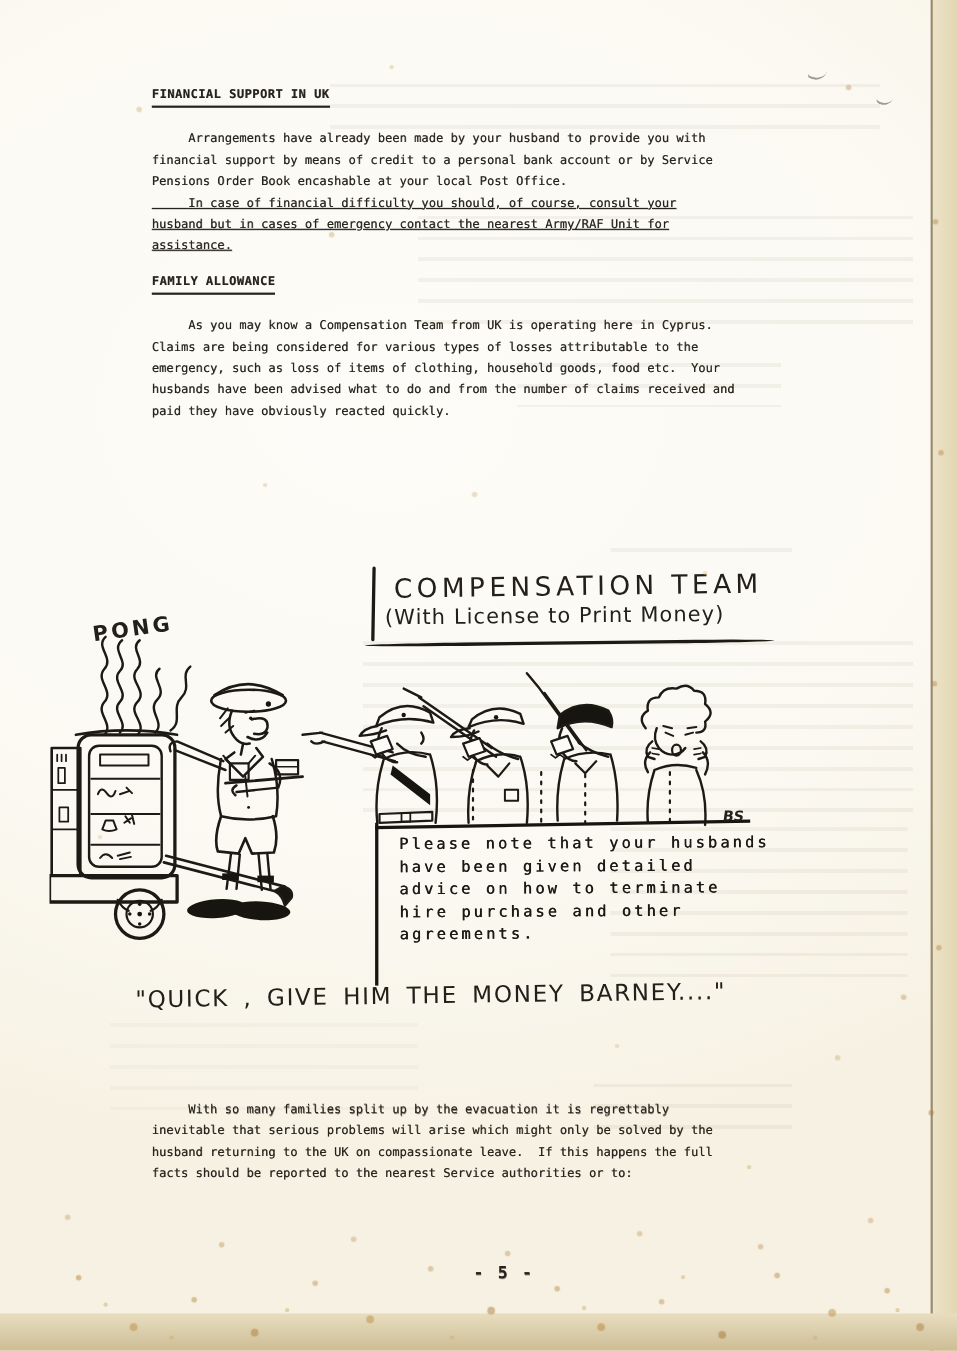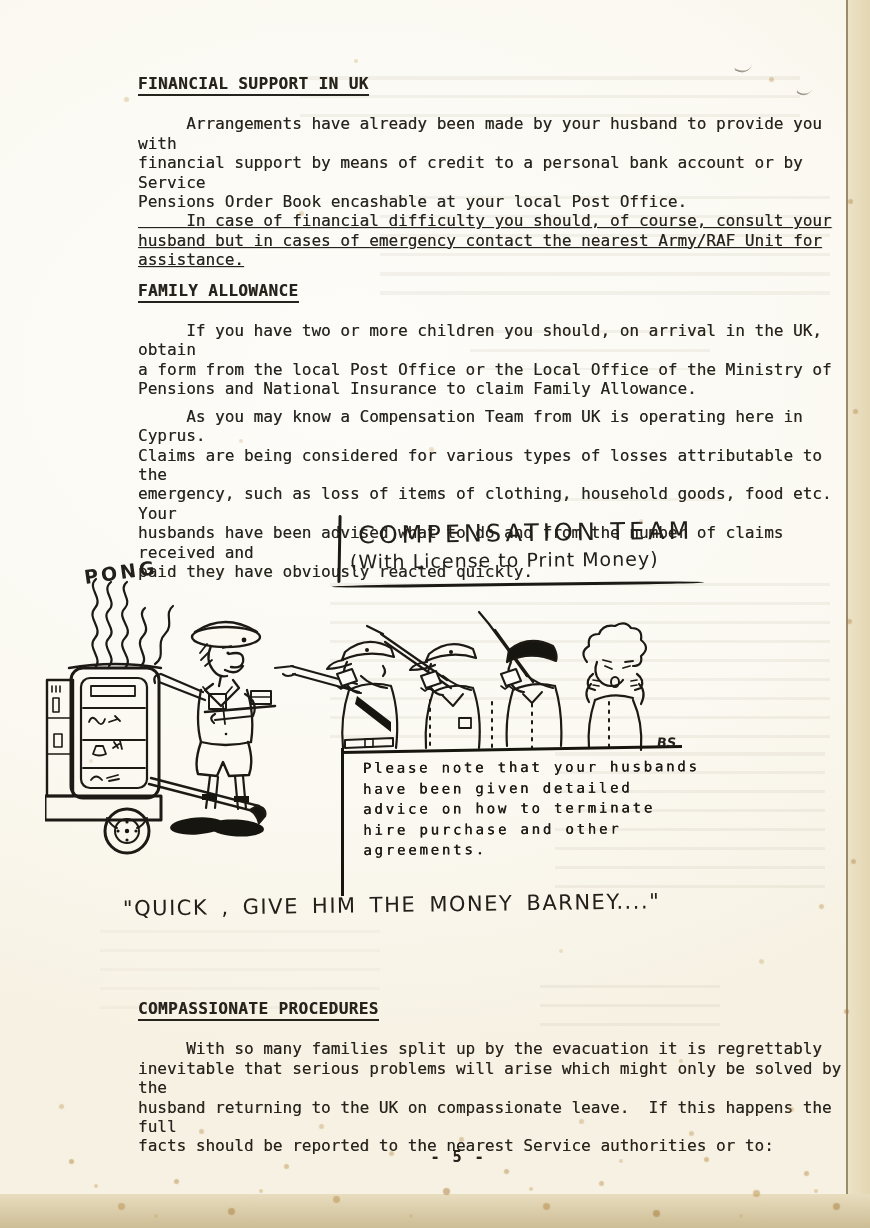--- a/index.html
+++ b/index.html
@@ -8,21 +8,21 @@
     background:#fbf9f2;
     font-family:"DejaVu Sans Mono", monospace;
   }
   .page{position:absolute;inset:0;
     background:
       radial-gradient(ellipse 900px 700px at 40% 30%, #fdfcf8 0%, #fbf9f2 60%, #f6f1e2 100%);
   }
   
   .text-col{position:absolute;left:138px;top:74px;width:712px;z-index:3;}
   .sec4{position:absolute;left:138px;top:999px;width:712px;z-index:3;}
-  .tw{color:#26221c;font-size:16px;line-height:19.4px;white-space:pre-wrap;
+  .tw{color:#26221c;font-size:11px;line-height:19.4px;white-space:pre-wrap;
       text-shadow:0.35px 0.3px 0 rgba(38,34,28,0.55);}
   .hd{display:inline-block;font-weight:bold;border-bottom:2px solid #26221c;
       padding-bottom:1px;letter-spacing:0.4px;}
   .mb18{margin-bottom:18px;}.mb19{}.mb11{margin-bottom:11px;text-decoration:underline;}
   .mb8{margin-bottom:8px;}.mb17{margin-bottom:17px;}
   .hblock{line-height:19.4px;}
   .page-number{position:absolute;left:138px;top:1148px;width:640px;text-align:center;
       font-size:15px;font-weight:bold;letter-spacing:2px;z-index:3;}
   
   .cartoon{position:absolute;left:0;top:505px;width:734px;height:450px;z-index:4;}
@@ -117,23 +117,20 @@
 
   <div class="text-col">
     <div class="hblock mb18"><span class="tw hd">FINANCIAL SUPPORT IN UK</span></div>
     <div class="tw mb19">     Arrangements have already been made by your husband to provide you with
 financial support by means of credit to a personal bank account or by Service
 Pensions Order Book encashable at your local Post Office.</div>
     <div class="tw mb11">     In case of financial difficulty you should, of course, consult your
 husband but in cases of emergency contact the nearest Army/RAF Unit for
 assistance.</div>
     <div class="hblock mb18"><span class="tw hd">FAMILY ALLOWANCE</span></div>
-    <div class="tw mb8">     If you have two or more children you should, on arrival in the UK, obtain
-a form from the local Post Office or the Local Office of the Ministry of
-Pensions and National Insurance to claim Family Allowance.</div>
     <div class="tw">     As you may know a Compensation Team from UK is operating here in Cyprus.
 Claims are being considered for various types of losses attributable to the
 emergency, such as loss of items of clothing, household goods, food etc.  Your
 husbands have been advised what to do and from the number of claims received and
 paid they have obviously reacted quickly.</div>
   </div>
 
   <div class="cartoon">
 
     <svg class="art" width="695" height="310" viewBox="0 0 695 310">
@@ -272,21 +269,20 @@
 have been given detailed
 advice on how to terminate
 hire purchase and other
 agreements.</div>
     <div class="hand bs">BS</div>
 
     <div class="hand quote">"QUICK , GIVE HIM THE MONEY BARNEY...."</div>
   </div>
 
   <div class="sec4">
-    <div class="hblock mb18"><span class="tw hd">COMPASSIONATE PROCEDURES</span></div>
     <div class="tw">     With so many families split up by the evacuation it is regrettably
 inevitable that serious problems will arise which might only be solved by the
 husband returning to the UK on compassionate leave.  If this happens the full
 facts should be reported to the nearest Service authorities or to:</div>
   </div>
 
   <div class="tw page-number">- 5 -</div>
 
   <div class="edge-right"></div>
   <div class="edge-bottom"></div>

